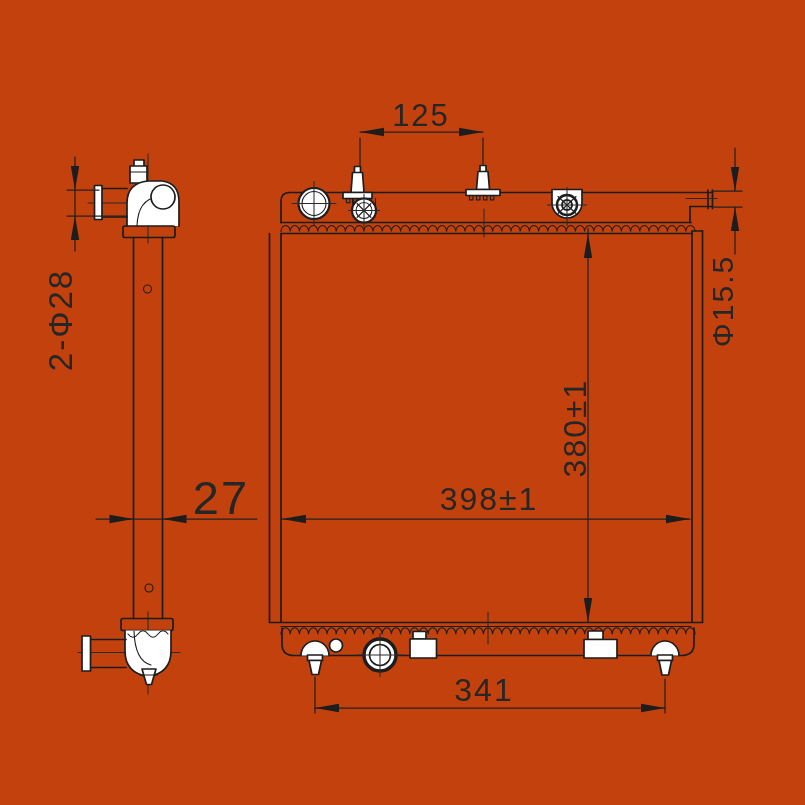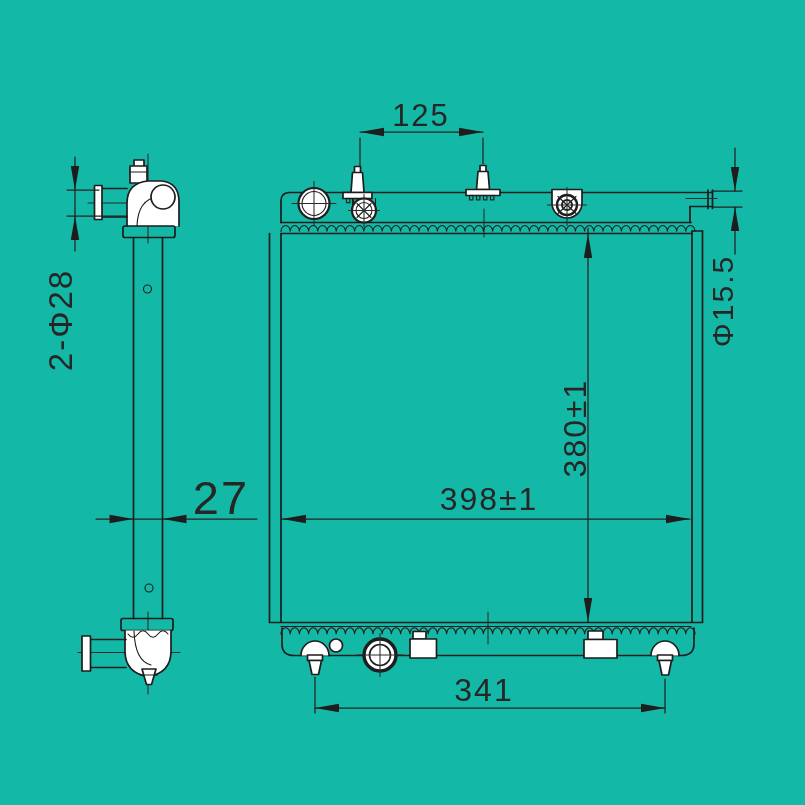--- a/index.html
+++ b/index.html
@@ -1,16 +1,16 @@
 <!DOCTYPE html>
 <html><head>
 <meta charset="utf-8">
 <style>
   html,body{margin:0;padding:0;background:#fff;}
-  .stage{width:805px;height:805px;background:#14b8a6;position:relative;overflow:hidden;}
+  .stage{width:805px;height:805px;background:#c2410c;position:relative;overflow:hidden;}
   svg{display:block;}
   .ln{stroke:#1d1d1d;stroke-width:1.7;fill:none;stroke-linecap:round;stroke-linejoin:round;}
   .thin{stroke:#1d1d1d;stroke-width:1.1;fill:none;stroke-linecap:round;}
   .cl{stroke:#2a2a2a;stroke-width:1.05;fill:none;stroke-linecap:round;}
   .dim{stroke:#232323;stroke-width:1.25;fill:none;stroke-linecap:round;}
   .arw{fill:#1d1d1d;stroke:none;}
   .wf{fill:#ffffff;}
   text.dlabel{font-family:"Liberation Sans","DejaVu Sans",sans-serif;fill:#262626;letter-spacing:2px;}
 </style>
 </head>

